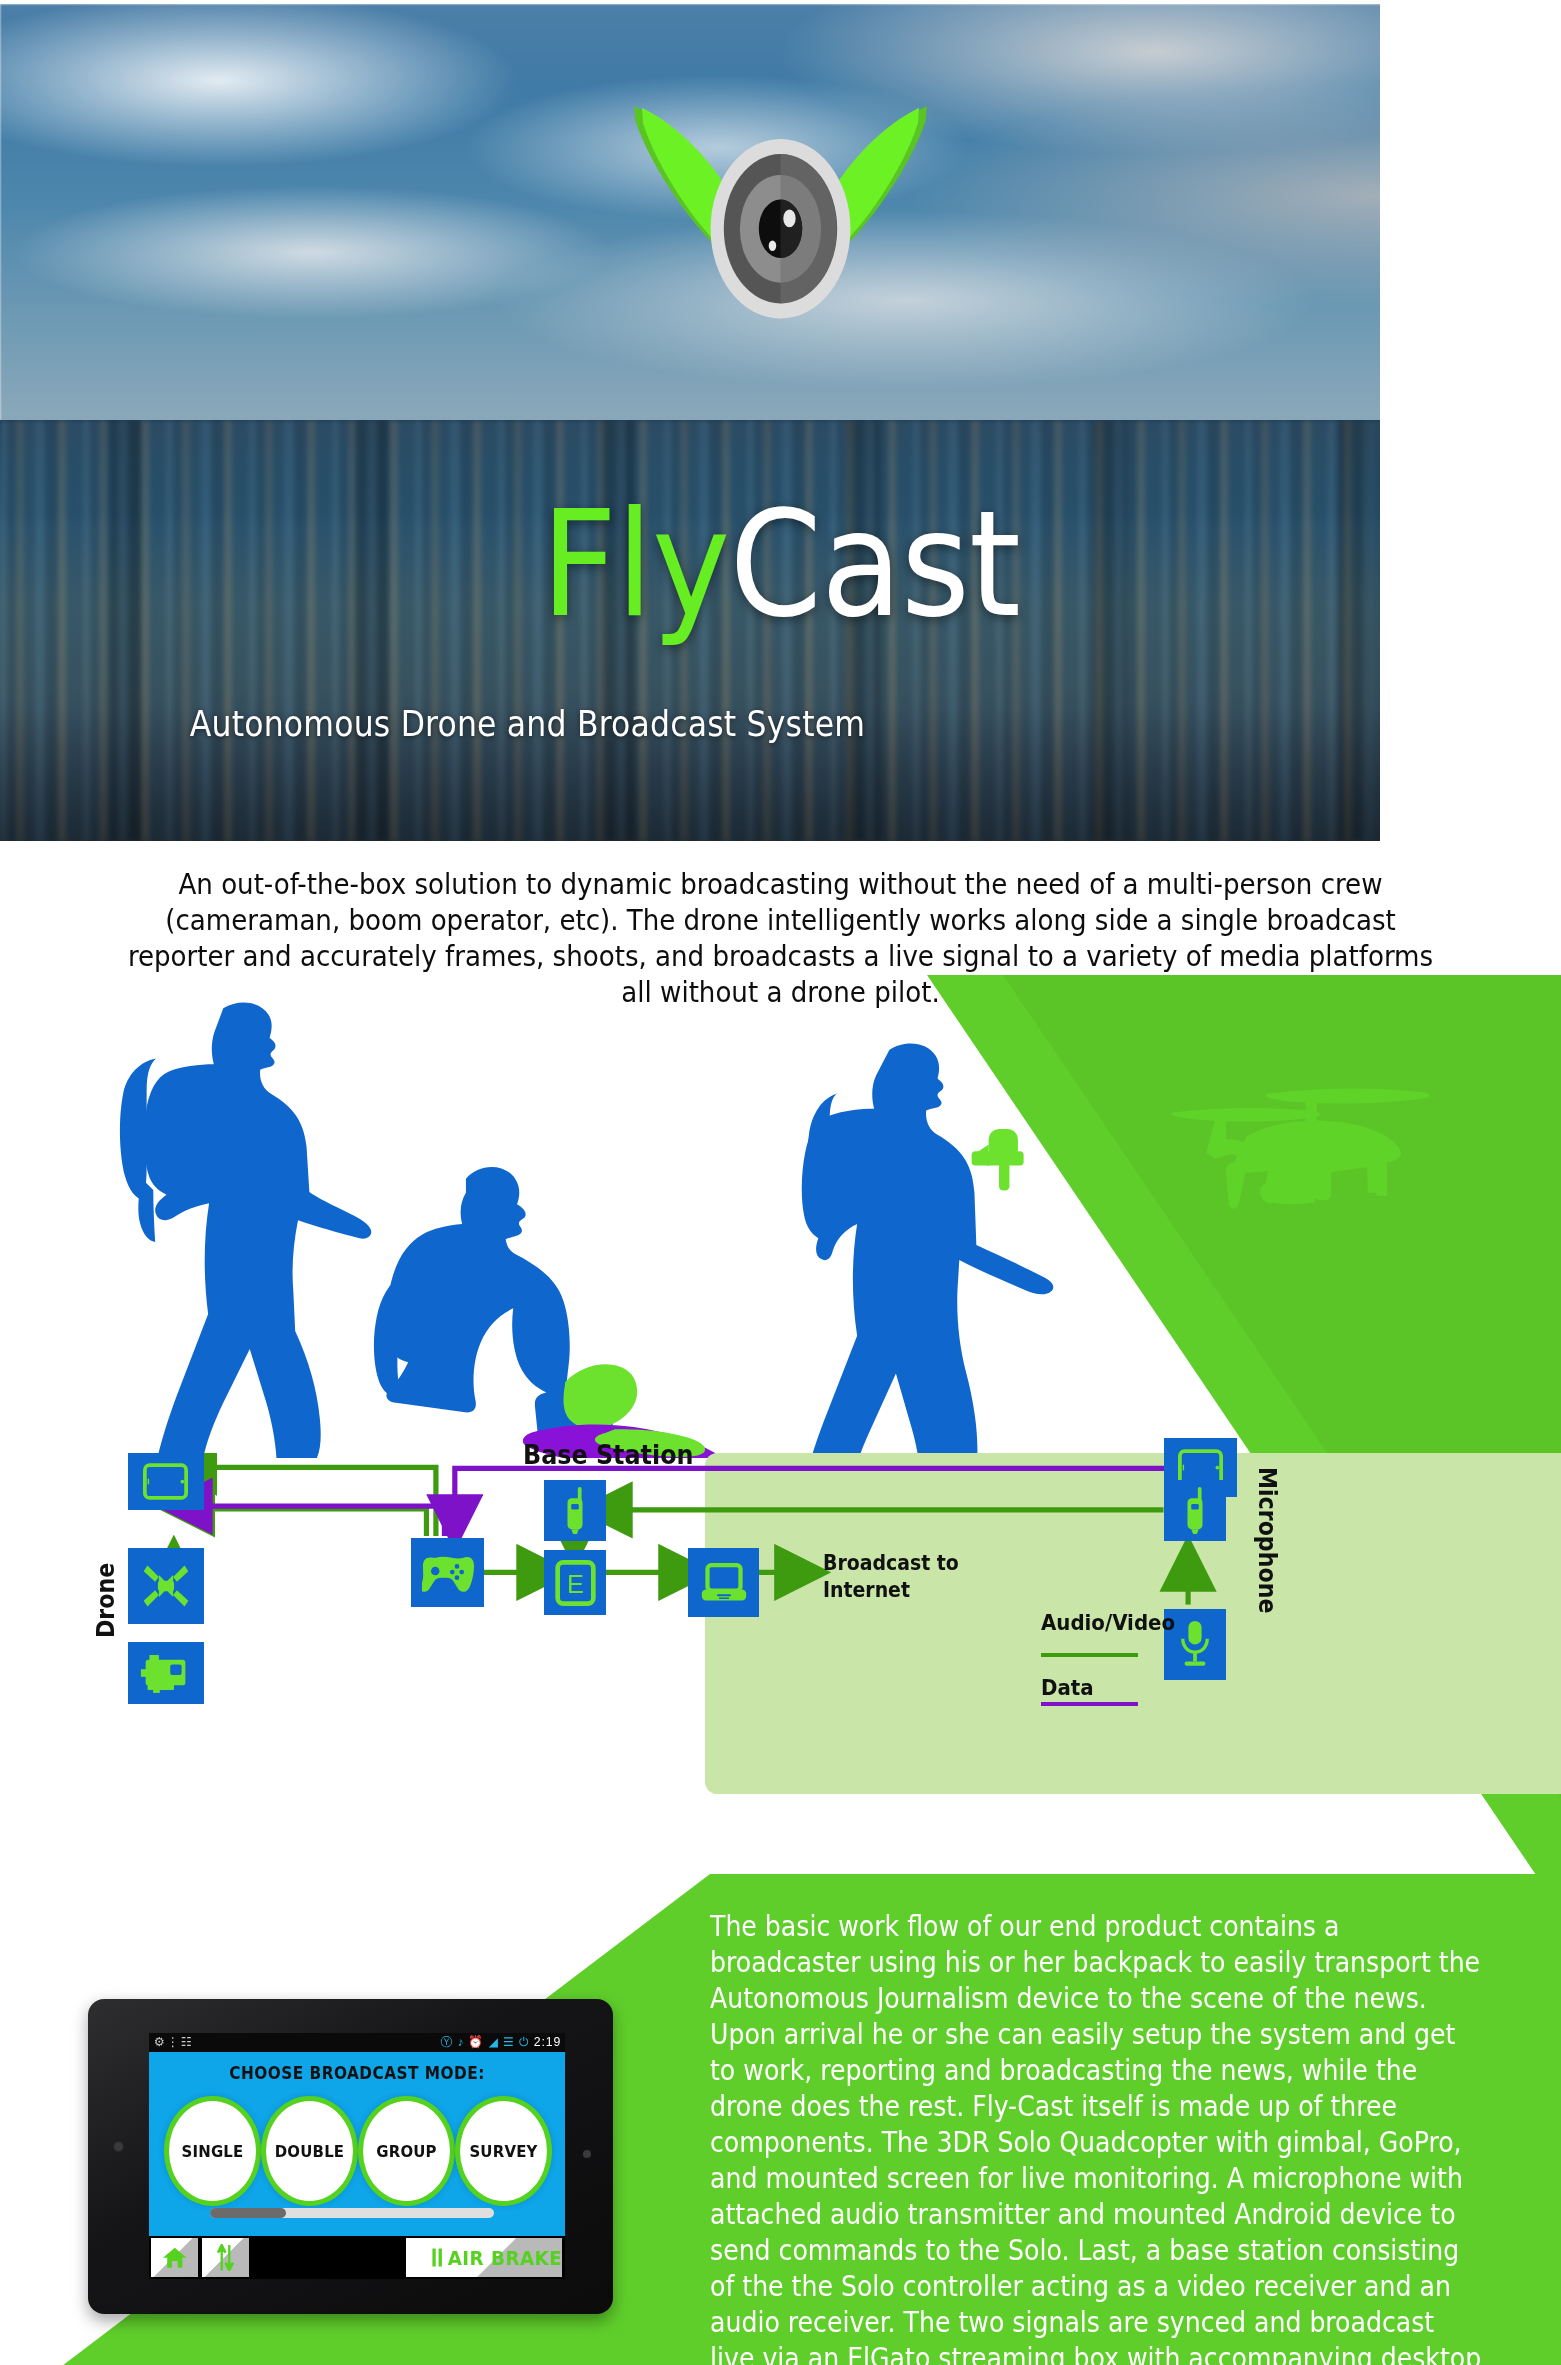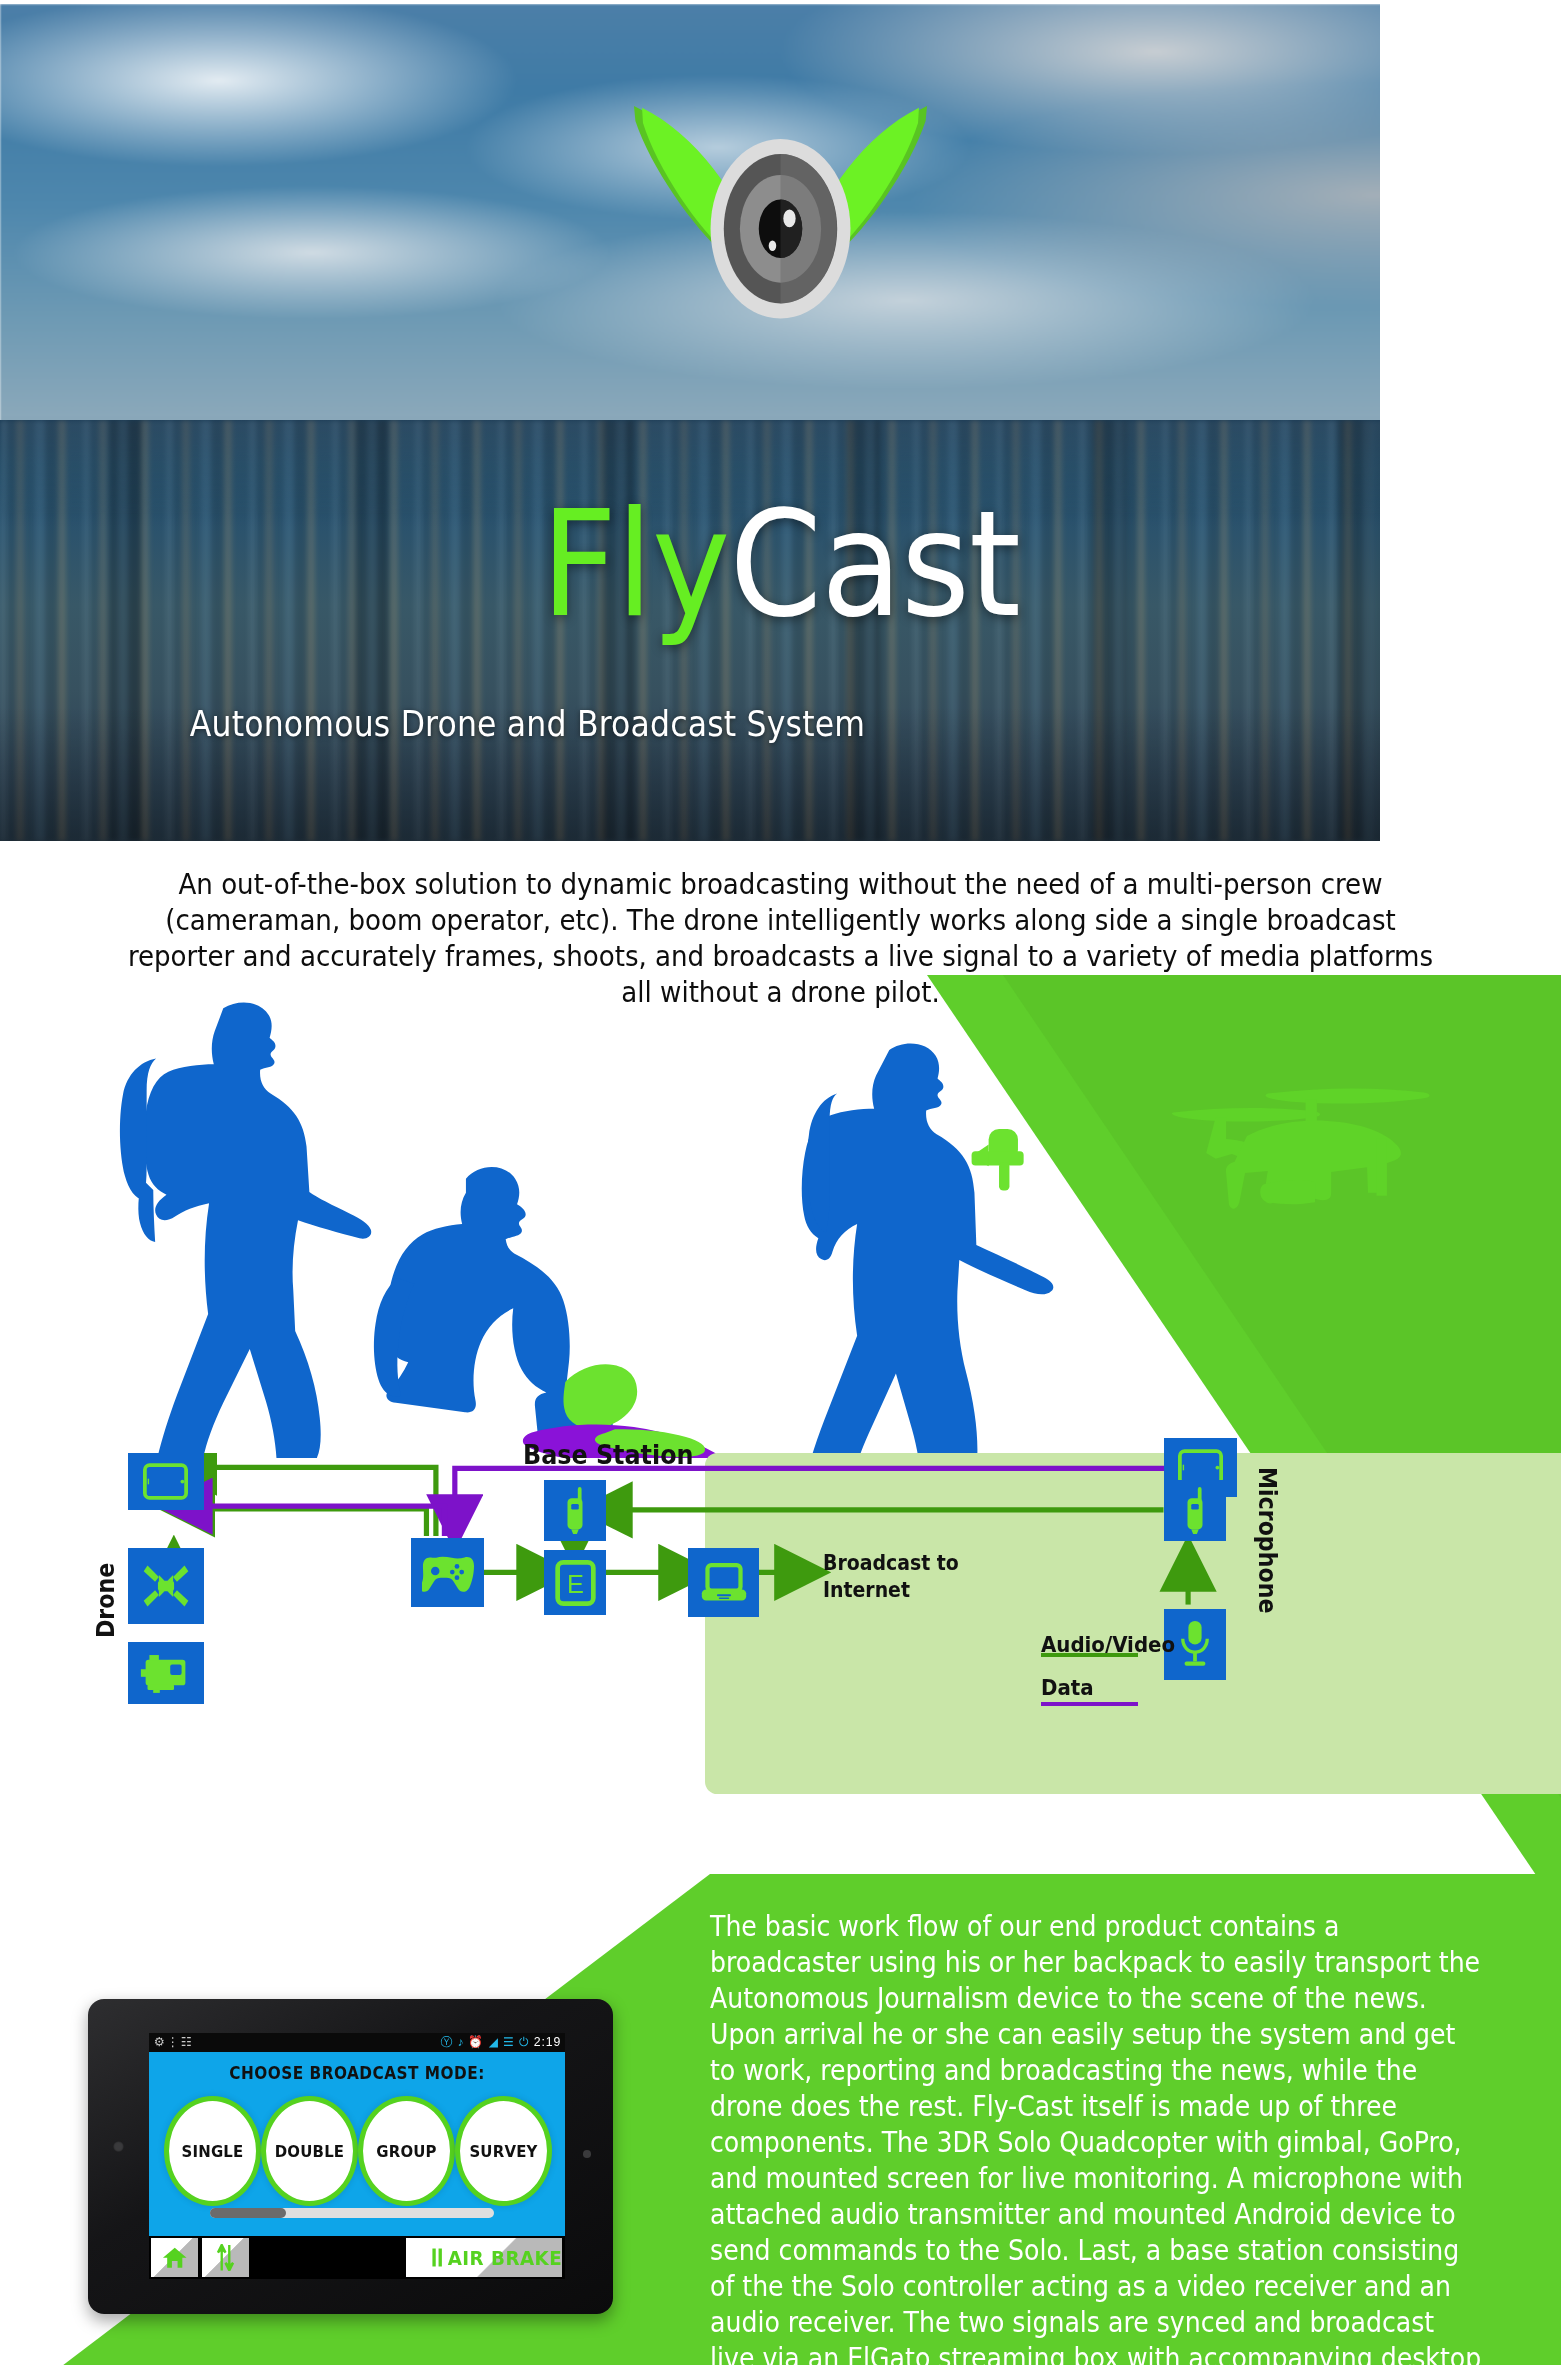--- a/index.html
+++ b/index.html
@@ -396,21 +396,21 @@
       </div>
 
       <div class="vlabel rot180" style="left:-27.4px;top:90px;height:95px;">Drone</div>
       <div class="basestation" style="left:405px;top:-14px;">Base Station</div>
       <div class="vlabel" style="left:1135px;top:14px;height:142px;">Microphone</div>
       <div class="bcast" style="left:705px;top:97px;">
         <div>Broadcast to</div>
         <div>Internet</div>
       </div>
 
-      <div class="legtxt" style="left:923px;top:179px;">Audio/Video</div>
+      <div class="legtxt" style="left:923px;top:157px;">Audio/Video</div>
       <div class="legline" style="left:923px;top:200px;width:97px;background:#3E9A0E;"></div>
       <div class="legtxt" style="left:923px;top:222px;">Data</div>
       <div class="legline" style="left:923px;top:249px;width:97px;background:#7D12C9;"></div>
     </div>
   </div>
 
   <div class="bottom">
     <div class="bgreen"></div>
     <div class="bwhite2"></div>
     <div class="bwhite"></div>

